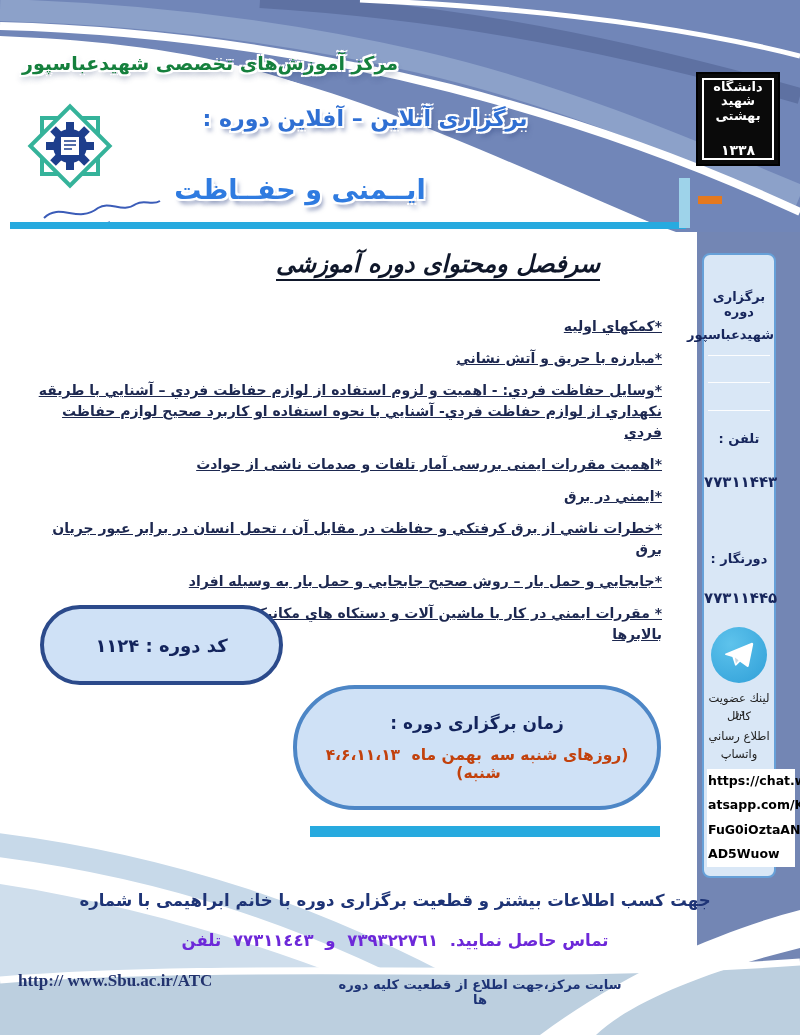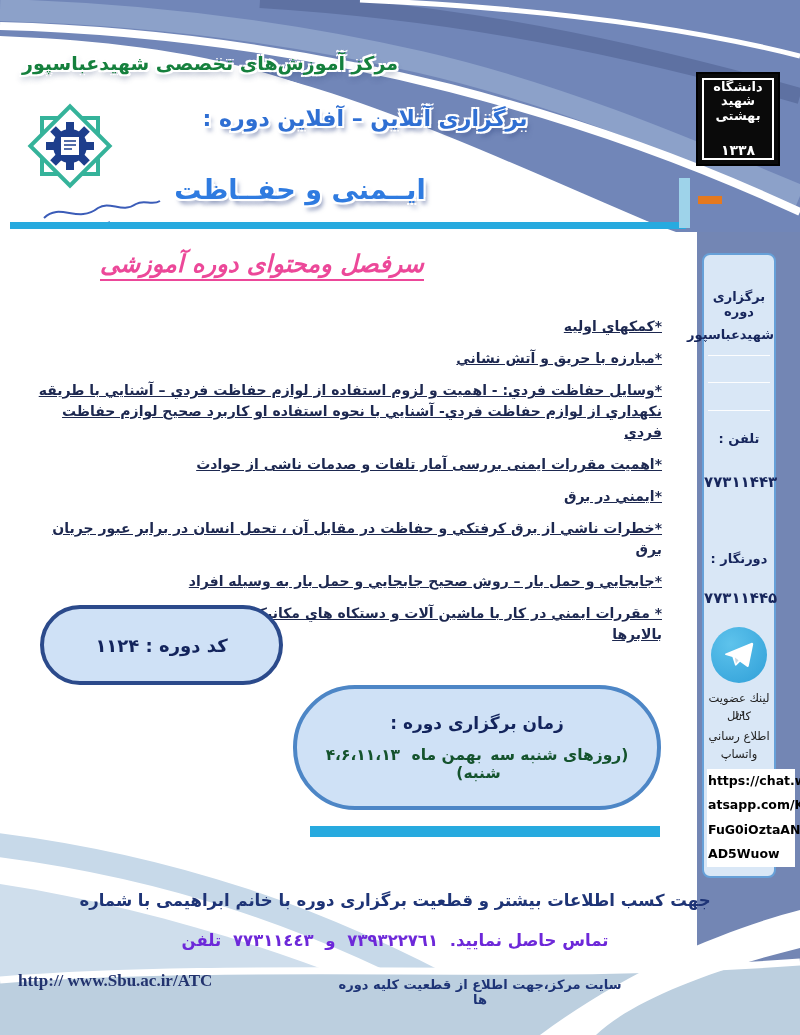--- a/index.html
+++ b/index.html
@@ -29,36 +29,36 @@
   .signature{left:36px;top:196px;width:130px;height:38px;z-index:3;}
 
   .uni-logo{left:696px;top:72px;width:84px;height:94px;background:#0a0a0a;border:2px solid #000;
     box-sizing:border-box;z-index:3;display:flex;align-items:center;justify-content:center;}
   .uni-inner{width:68px;height:78px;border:2px solid #fff;display:flex;flex-direction:column;
     align-items:center;justify-content:center;color:#fff;font-weight:bold;line-height:1.15;}
   .uni-inner .l{font-size:13px;}
   .uni-inner .y{font-size:14px;margin-top:18px;}
 
   
-  .section-title{left:100px;top:250px;width:500px;text-align:left;direction:rtl;font-size:24px;
-    font-weight:bold;font-style:italic;color:#ec4899;text-decoration:underline;
+  .section-title{left:100px;top:250px;width:500px;text-align:right;direction:rtl;font-size:24px;
+    font-weight:bold;font-style:italic;color:#0f172a;text-decoration:underline;
     text-underline-offset:7px;z-index:2;}
   .topics{left:30px;top:316px;width:632px;direction:rtl;text-align:right;color:#1d2850;
     font-size:14px;font-weight:bold;z-index:2;}
   .topic{margin-bottom:11px;line-height:1.5;text-decoration:underline;}
 
   .code-pill{left:40px;top:605px;width:243px;height:80px;border:4px solid #2b4a8b;border-radius:44px;
     background:#cfe1f6;box-sizing:border-box;display:flex;align-items:center;justify-content:center;z-index:2;}
   .code-pill span{direction:rtl;font-size:18px;font-weight:bold;color:#13245c;}
 
   .sched-pill{left:293px;top:685px;width:368px;height:125px;border:4px solid #4d86c6;border-radius:62px;
     background:#cfe1f6;box-sizing:border-box;display:flex;flex-direction:column;align-items:center;
     justify-content:center;gap:13px;z-index:2;}
   .sched-title{direction:rtl;font-size:17px;font-weight:bold;color:#13245c;}
-  .sched-detail{font-size:15.5px;font-weight:bold;color:#14532d;text-align:center;}
+  .sched-detail{font-size:15.5px;font-weight:bold;color:#c2410c;text-align:center;}
   .sched-detail span{margin:0 3px;}
   .cyan-bar2{left:310px;top:826px;width:350px;height:11px;background:#27aadf;z-index:2;}
 
   
   .waves{left:0;top:810px;width:800px;height:225px;z-index:1;}
 
   .info1{left:65px;top:891px;width:660px;direction:rtl;text-align:center;font-size:16.5px;
     font-weight:bold;color:#1e3476;z-index:3;}
   .info2{left:65px;top:931px;width:660px;direction:ltr;text-align:center;font-size:16.5px;
     font-weight:bold;color:#6d28d9;z-index:3;}

